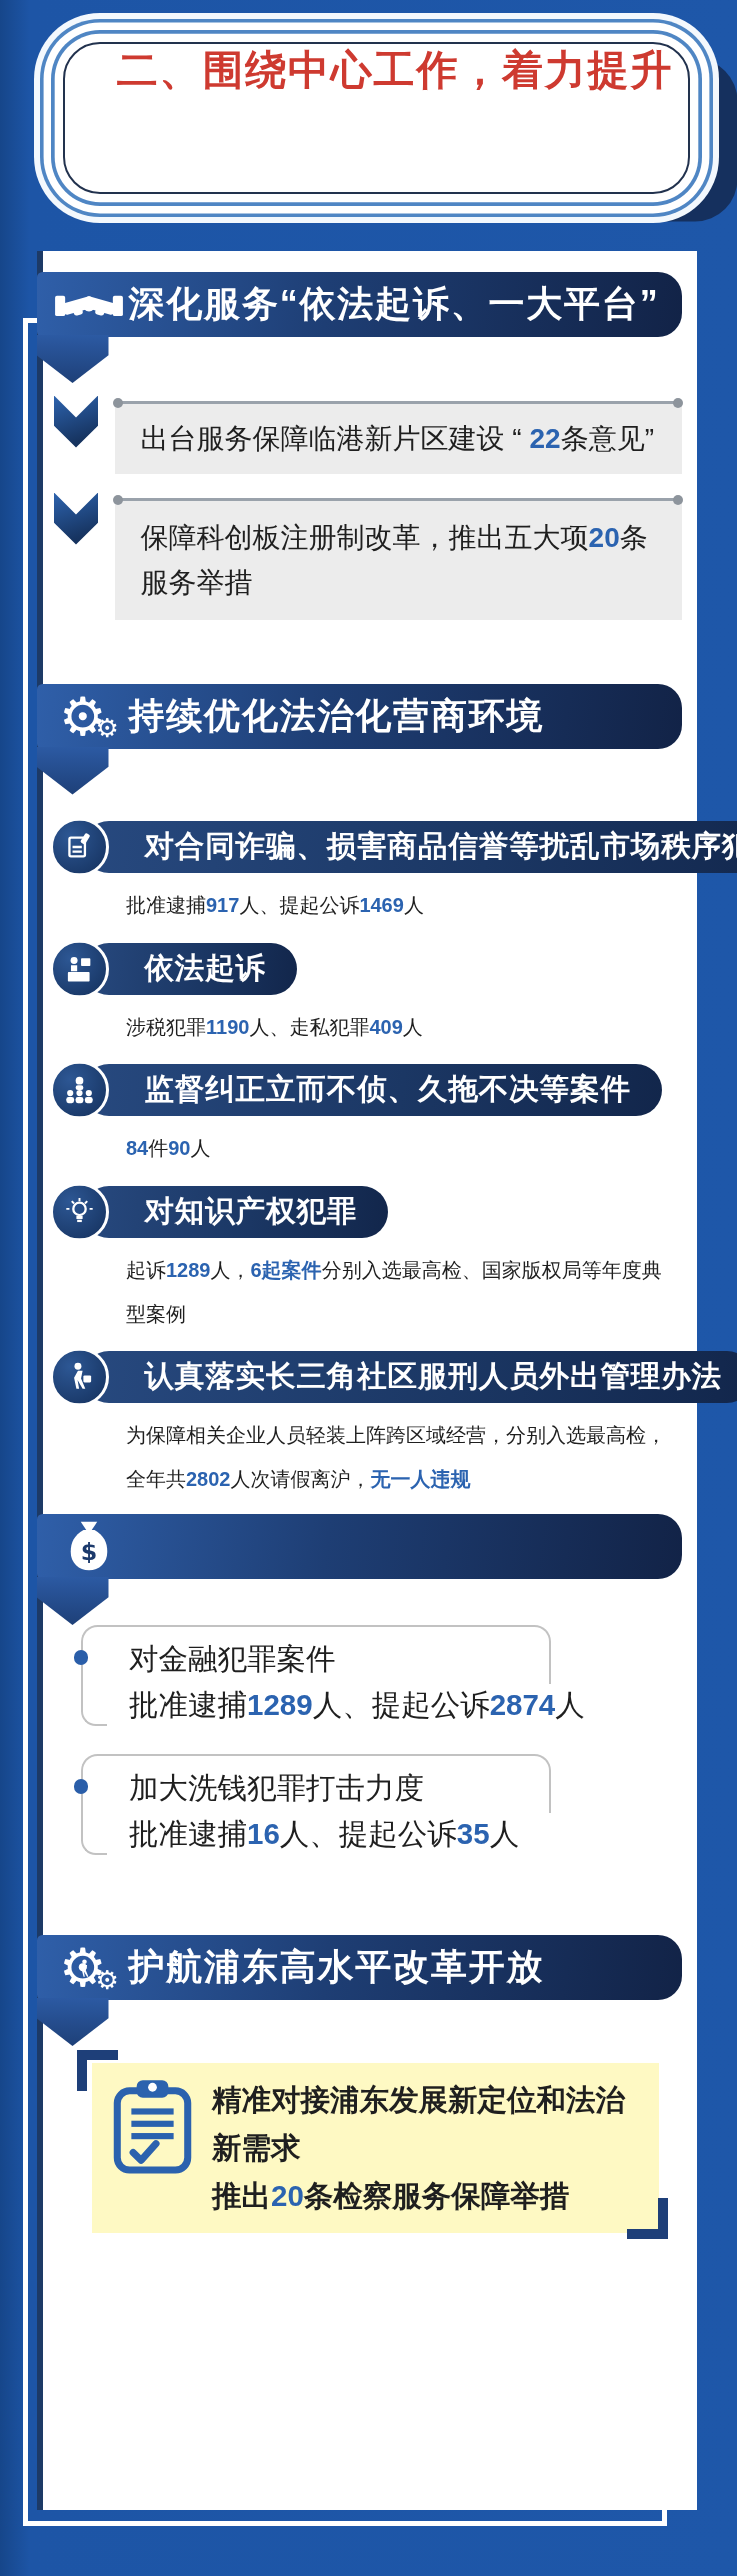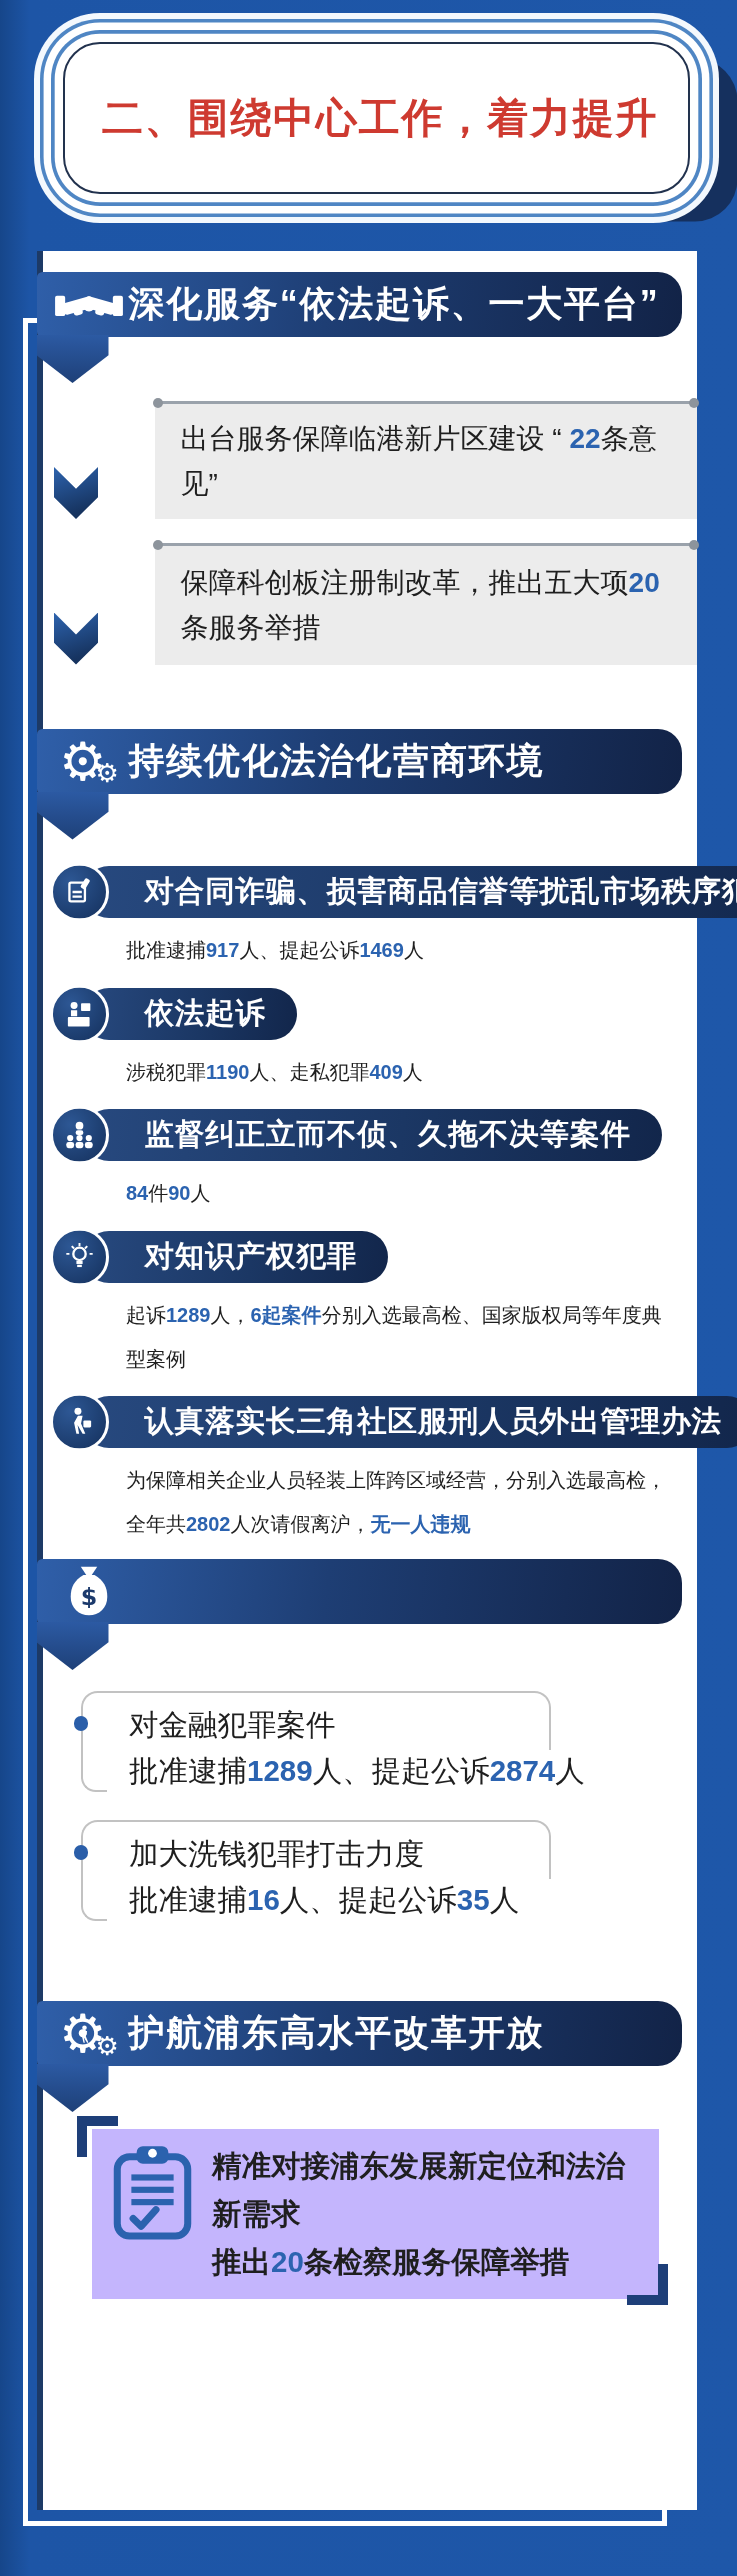--- a/index.html
+++ b/index.html
@@ -6,21 +6,21 @@
   body{
     width:738px;height:2576px;position:relative;overflow:hidden;
     background:linear-gradient(90deg,#16468a 0%,#1d55a6 4%,#1e57a9 100%);
     font-family:"Liberation Sans","DejaVu Sans",sans-serif;
     -webkit-font-smoothing:antialiased;
   }
   
   .title-box{
     position:absolute;left:63px;top:42px;width:586px;height:148px;
     background:#fff;border:2.8px solid #22324e;border-radius:37px;
-    display:flex;flex-direction:column;justify-content:center;padding-left:37px;
+    display:flex;flex-direction:row;justify-content:center;padding-left:37px;
     box-shadow:
       0 0 0 8.3px #ffffff,
       0 0 0 12px #4f86c4,
       0 0 0 19.4px #ffffff,
       0 0 0 23px #4f86c4,
       0 0 0 29px #f3f8fd,
       42px 22px 0 5.5px #15305e;
   }
   .title-line{font-size:41px;line-height:53px;font-weight:700;color:#ce3a30;letter-spacing:1.8px;}
   
@@ -44,21 +44,21 @@
     position:absolute;left:0;top:63px;width:72px;height:48px;
     background:linear-gradient(180deg,#2c5aa3,#1e4078);
     clip-path:polygon(0 0,100% 0,100% 42%,50% 100%,0 42%);
   }
   .sicon{width:79px;display:flex;justify-content:center;align-items:center;position:relative;}
   .btitle{font-size:36px;font-weight:700;color:#fff;letter-spacing:1.8px;white-space:nowrap;}
   .gear-big{font-size:53px;color:#fff;line-height:1;font-family:"DejaVu Sans",sans-serif;}
   .gear-small{font-size:26px;color:#fff;line-height:1;margin:24px 0 0 -11px;font-family:"DejaVu Sans",sans-serif;}
   .gp-person{position:absolute;left:28px;top:18.4px;}
   
-  .s1row{display:flex;margin-left:11px;align-items:flex-end;gap:40px;}
+  .s1row{display:flex;margin-left:11px;align-items:flex-start;}
   .chev{
     flex:0 0 44px;height:52px;margin-top:-7.4px;
     background:linear-gradient(160deg,#2d63ae 0%,#16335f 80%);
     clip-path:polygon(0 0,50% 42%,100% 0,100% 58%,50% 100%,0 58%);
   }
   .gbox{
     margin-left:16.6px;width:567px;box-sizing:border-box;background:#ececec;position:relative;
     padding:13px 24px 13px 26px;font-size:28px;line-height:45px;color:#1f1f1f;
   }
   .gbox.multi{padding-top:14.8px;padding-bottom:14.8px;}
@@ -92,37 +92,37 @@
     border:2.8px solid #c2c2c2;border-bottom:none;border-radius:16.6px 16.6px 0 0;
   }
   .fin-box .hook{
     position:absolute;left:0;top:57px;width:24px;height:42px;
     border-left:2.8px solid #c2c2c2;border-bottom:2.8px solid #c2c2c2;border-radius:0 0 0 14.8px;
   }
   .fin-box .fdot{position:absolute;left:-7.4px;top:25px;width:14.8px;height:14.8px;border-radius:50%;background:#2a5ea9;}
   .fline{font-size:29.5px;line-height:46px;color:#1f1f1f;}
   
   .promise{
-    position:relative;margin-left:49px;width:567px;box-sizing:border-box;background:#c4b5fd;
+    position:relative;margin-left:49px;width:567px;box-sizing:border-box;background:#fef9c3;
     padding:13px 16.6px 13px 120px;
   }
   .promise::before{
     content:'';position:absolute;left:-14.8px;top:-13px;width:31px;height:31px;
     border-top:10px solid #1e3f79;border-left:10px solid #1e3f79;
   }
   .promise::after{
     content:'';position:absolute;right:-9.2px;bottom:-5.5px;width:31px;height:31px;
     border-bottom:10px solid #1e3f79;border-right:10px solid #1e3f79;
   }
   .promise .clip-icon{position:absolute;left:20px;top:14.8px;}
   .pline{font-size:29.5px;line-height:48px;color:#1f1f1f;font-weight:700;}
   
   .mt-bar1{margin-top:21px;} .mt-row1{margin-top:66px;} .mt-row2{margin-top:22px;} .mt-row3{margin-top:26px;}
   .mt-bar2{margin-top:64px;} .mt-p1{margin-top:68px;}
-  .mt-bar3{margin-top:13px;} .mt-fin1{margin-top:67px;} .mt-fin2{margin-top:16.6px;}
+  .mt-bar3{margin-top:13px;} .mt-fin1{margin-top:46px;} .mt-fin2{margin-top:16.6px;}
   .mt-bar4{margin-top:69px;} .mt-promise{margin-top:63px;}
 </style>
 </head>
 <body>
 
 <div class="bg-frame"></div>
 
 <div class="card">
 
   <div class="bar mt-bar1">

